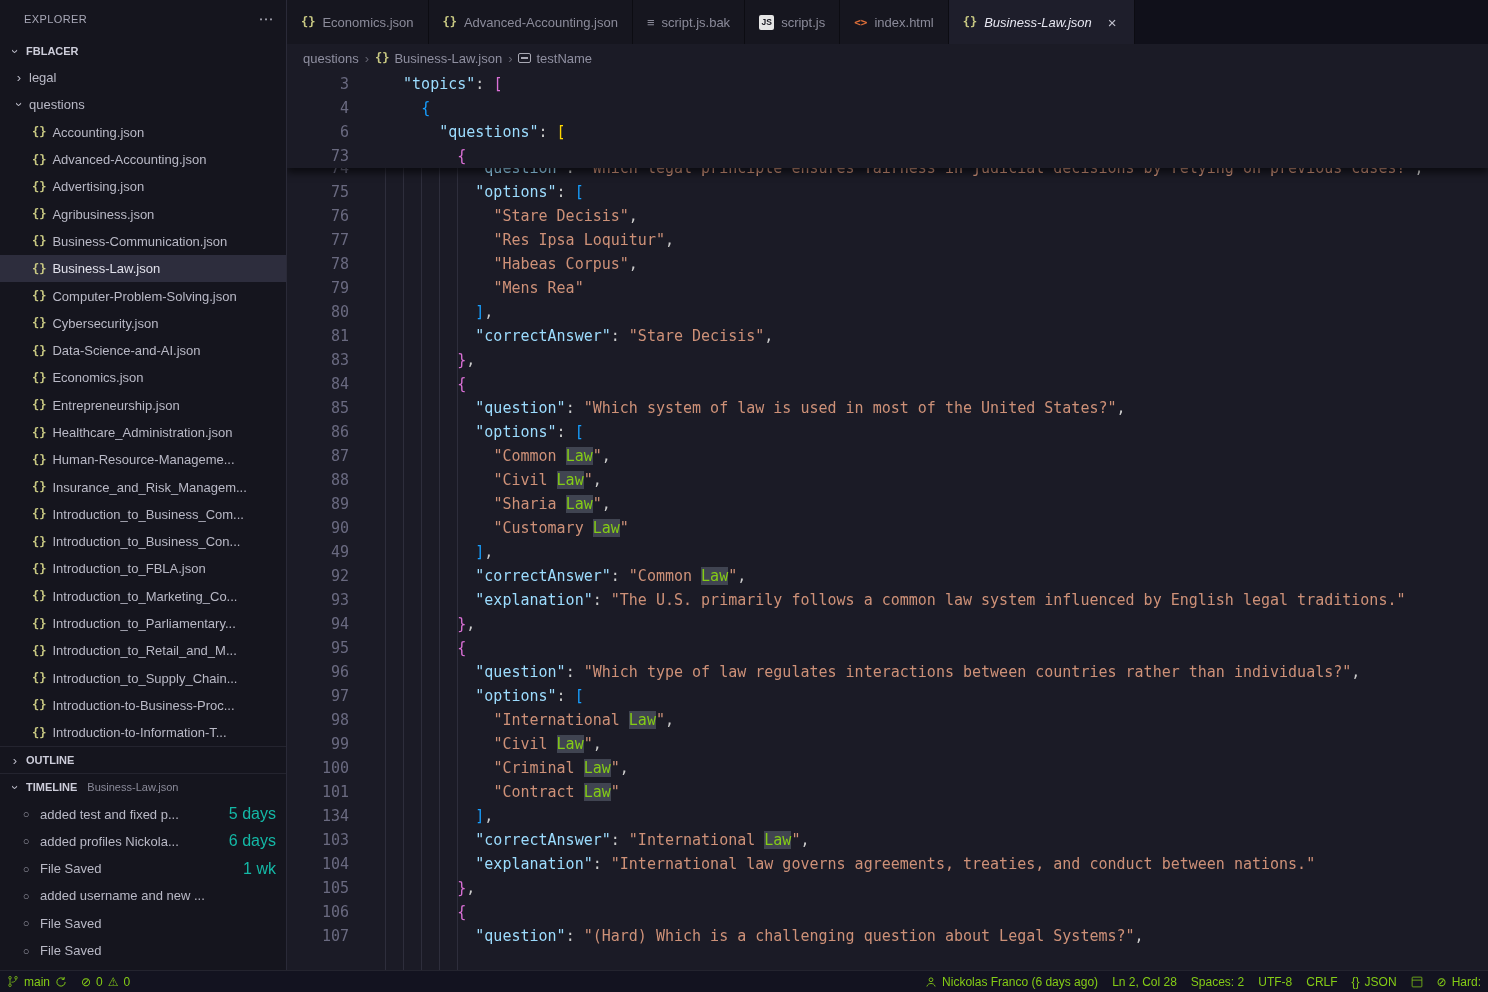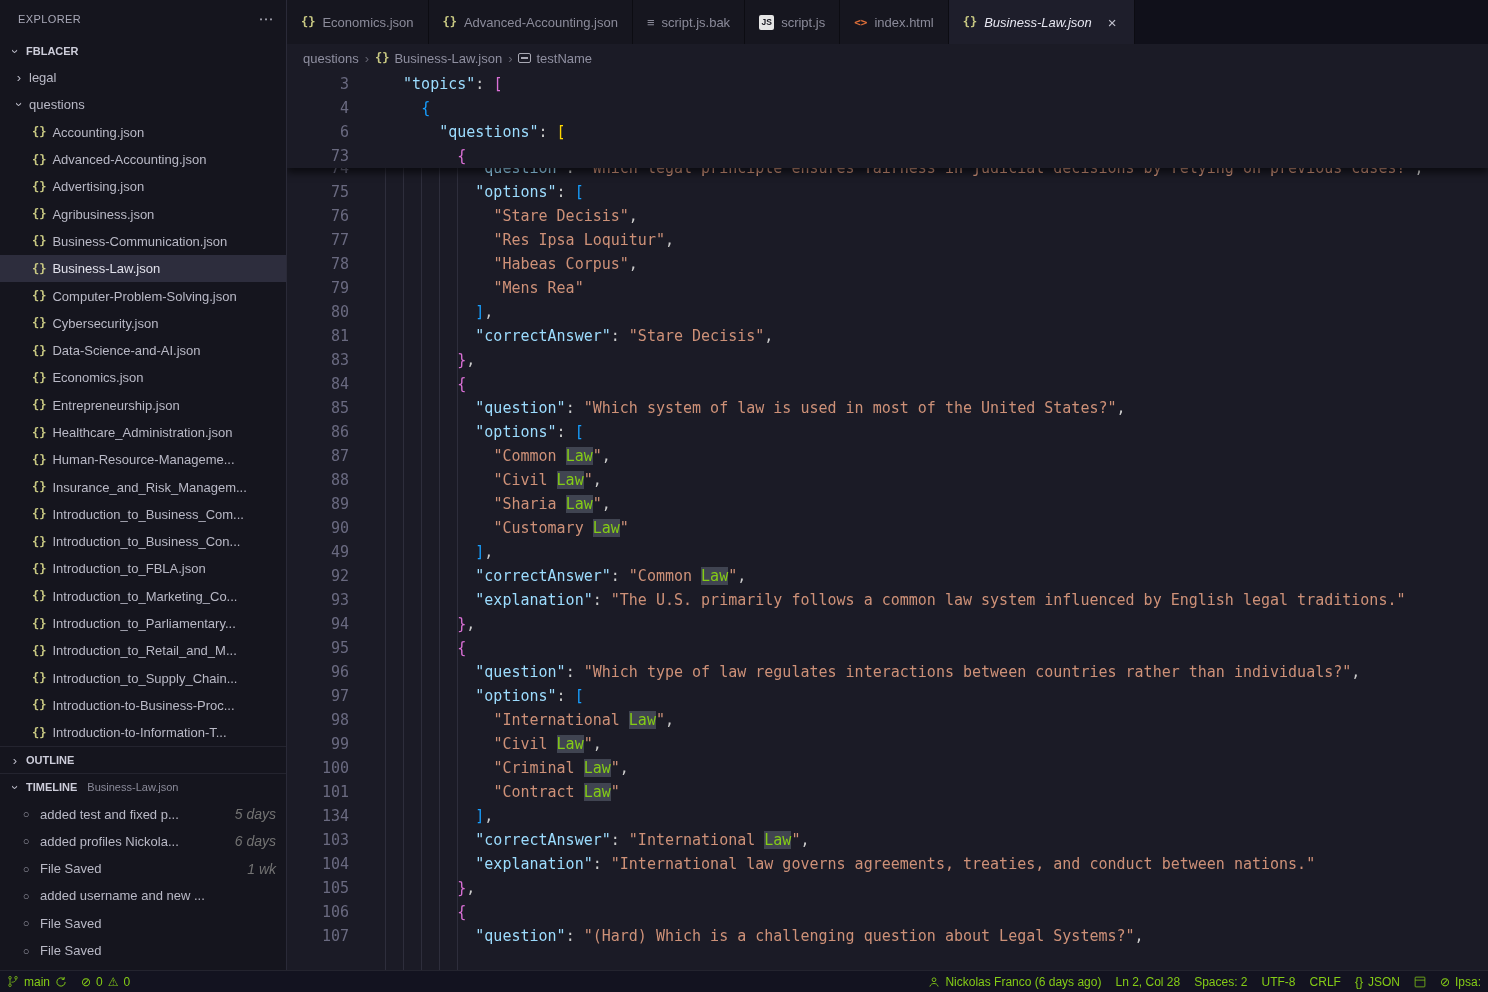--- a/index.html
+++ b/index.html
@@ -2,37 +2,37 @@
 <html><head>
 <meta charset="utf-8">
 <style>
   * { margin:0; padding:0; box-sizing:border-box; }
   html,body { background:#000; }
   body { width:1488px; height:992px; overflow:hidden; font-family:"Liberation Sans", sans-serif; }
   .app { width:1488px; height:992px; display:grid; grid-template-columns:287px 1fr; grid-template-rows:1fr 22px; background:#1b1b26; }
 
   
   .sidebar { grid-row:1; grid-column:1; background:#15151e; border-right:1px solid #2a2a38; overflow:hidden; display:flex; flex-direction:column; color:#b9b9c6; }
-  .sb-top { height:38px; display:flex; align-items:center; justify-content:space-between; padding:0 12px 0 18px; font-size:11px; letter-spacing:.4px; color:#a9a9b8; flex:none; }
+  .sb-top { height:38px; display:flex; align-items:center; justify-content:space-between; padding:0 12px 0 24px; font-size:11px; letter-spacing:.4px; color:#a9a9b8; flex:none; }
   .sb-dots { font-size:15px; color:#b9b9c6; cursor:pointer; }
   .section-hdr { height:26px; display:flex; align-items:center; gap:4px; padding:0 8px; font-size:11px; font-weight:bold; color:#cdcdda; flex:none; }
   .section-hdr.bordered { border-top:1px solid #24242f; height:27px; }
   .chev { display:inline-block; width:14px; text-align:center; font-size:13px; font-weight:normal; color:#b9b9c6; transition:none; }
   .chev.expanded { transform:rotate(90deg); }
   .tree { flex:none; }
   .row { height:27.3px; display:flex; align-items:center; font-size:13px; cursor:pointer; white-space:nowrap; overflow:hidden; }
   .row.folder { padding-left:12px; gap:3px; }
   .row.file { padding-left:32px; gap:6px; }
   .row.selected { background:#2d2d3d; color:#e0e0ea; }
   .tl-hdr-file { font-weight:normal; font-size:11px; color:#8a8a99; margin-left:6px; }
   .timeline-list { flex:1; overflow:hidden; }
   .tl-item { height:27.3px; display:flex; align-items:center; gap:8px; padding:0 10px 0 20px; font-size:13px; cursor:pointer; }
   .tl-icon { color:#9a9aa8; font-size:11px; width:12px; flex:none; text-align:center; }
   .tl-label { flex:1; overflow:hidden; white-space:nowrap; }
-  .tl-time { color:#737373; font-size:14px; flex:none;font-style:italic; }
+  .tl-time { color:#14b8a6; font-size:16px; flex:none; }
 
   
   .ic-json { font-family:"DejaVu Sans Mono", monospace; font-weight:bold; font-size:12px; color:#c9c983; flex:none; }
   .ic-doc { color:#8a8a98; font-size:13px; flex:none; }
   .ic-js { width:15px; height:15px; background:#e5e5e5; color:#16161f; font-size:8.5px; font-weight:bold; display:inline-flex; align-items:center; justify-content:center; border-radius:2px; flex:none; }
   .ic-html { color:#e0703a; font-weight:bold; font-size:11px; font-family:"DejaVu Sans Mono", monospace; flex:none; }
   .ic-sym { width:13px; height:10px; border:1px solid #a8a8b3; border-radius:2px; display:inline-block; position:relative; flex:none; }
   .ic-sym::after { content:""; position:absolute; left:2px; top:3px; width:7px; height:2px; background:#a8a8b3; }
 
   
@@ -483,17 +483,17 @@
         <span>JSON</span>
       </div>
       <div class="sb-item">
         <svg width="12" height="12" viewBox="0 0 16 16">
             <rect x="1.5" y="1.5" width="13" height="13" rx="1" fill="none" stroke="currentColor"></rect>
             <path d="M1.5 5.5h13" stroke="currentColor" fill="none"></path>
           </svg>
       </div>
       <div class="sb-item">
         <span class="glyph">⊘</span>
-        <span>Ipsa:</span>
+        <span>Hard:</span>
       </div>
     </div>
   </div>
 </div>
 
 </body></html>

